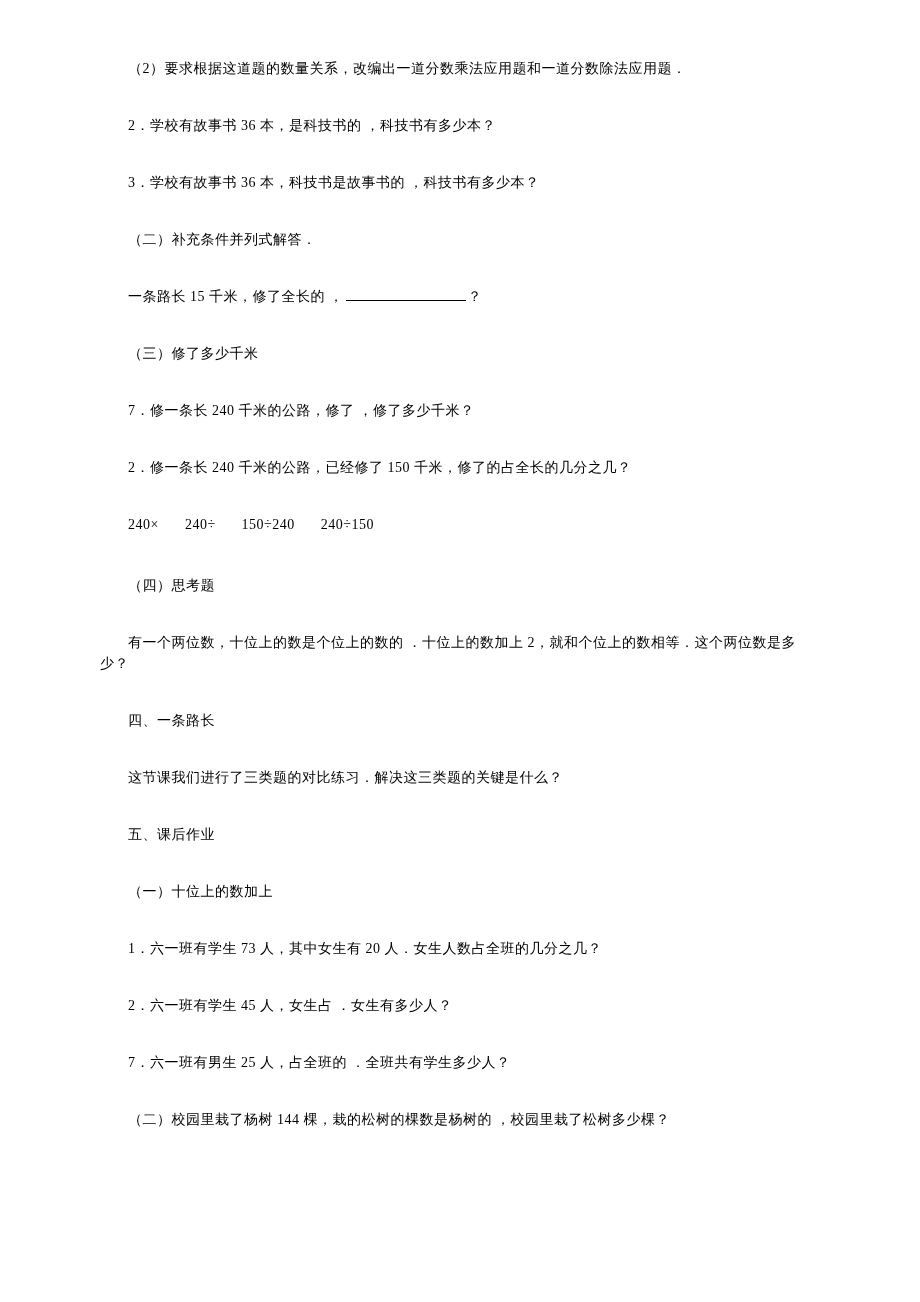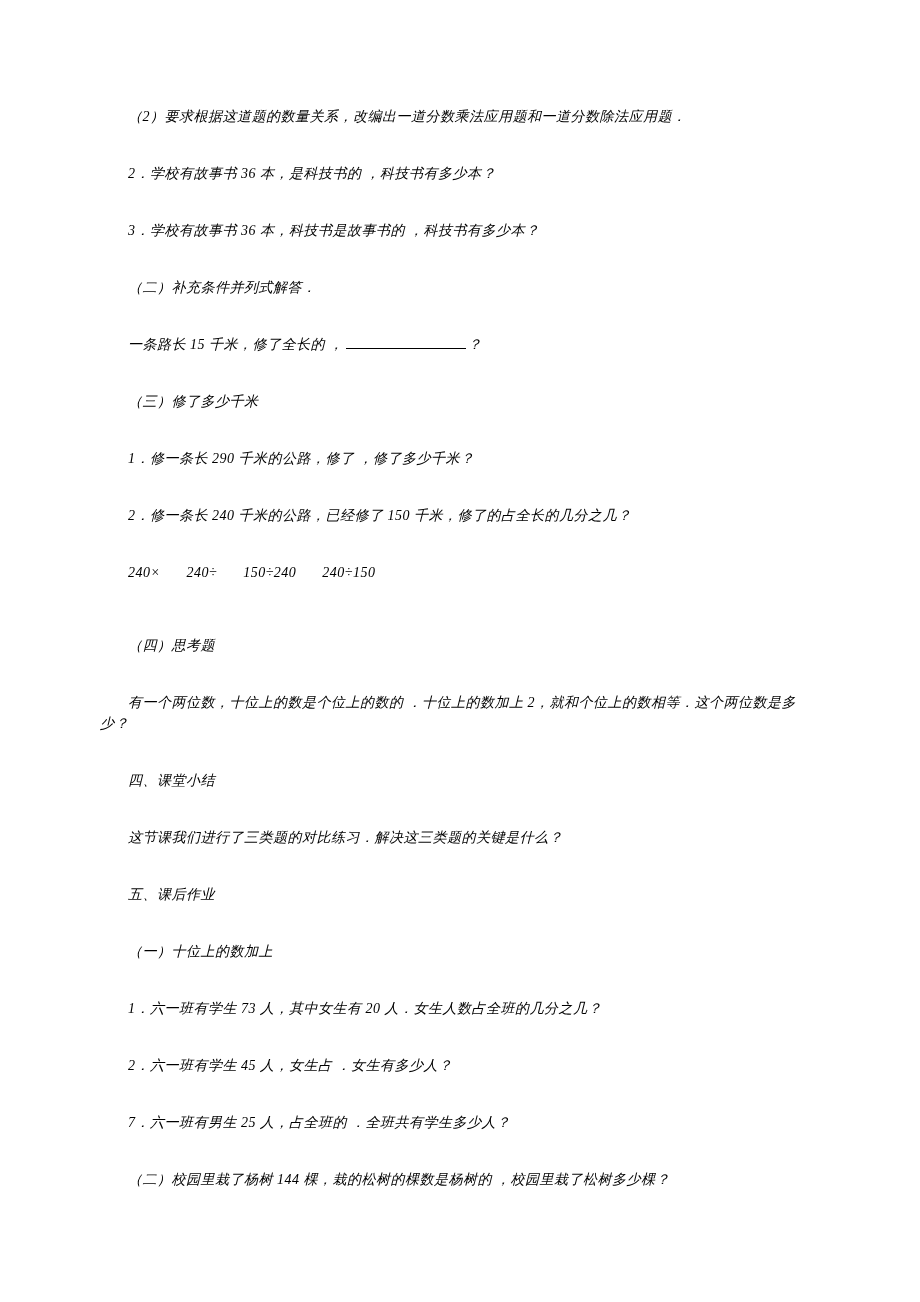--- a/index.html
+++ b/index.html
@@ -6,68 +6,67 @@
       margin: 0;
       padding: 0;
       background: #ffffff;
       font-family: "SimSun", "宋体", serif;
       font-size: 14px;
       line-height: 1.5;
       color: #000000;
       width: 920px;
     }
     .page {
-      padding: 106px 100px 60px 100px;
-      font-style: italic;
+      padding: 58px 100px 60px 100px;
     }
     .para {
       margin-bottom: 36px;
       text-indent: 2em;
       letter-spacing: 0.5px;
     }
     .blank-underline {
       display: inline-block;
       border-bottom: 1px solid #000;
       width: 120px;
       height: 1em;
       vertical-align: baseline;
       margin: 0 2px;
     }
     .expr-group {
-      margin-bottom: 52px;
+      margin-bottom: 40px;
       text-indent: 2em;
       letter-spacing: 0.5px;
     }
     .expr-group span {
       margin-right: 22px;
     }
   </style>
 </head>
 <body>
 
 <div class="page">
   <div class="para">（2）要求根据这道题的数量关系，改编出一道分数乘法应用题和一道分数除法应用题．</div>
   <div class="para">2．学校有故事书 36 本，是科技书的 ，科技书有多少本？</div>
   <div class="para">3．学校有故事书 36 本，科技书是故事书的 ，科技书有多少本？</div>
   <div class="para">（二）补充条件并列式解答．</div>
   <div class="para">
     <span>一条路长 15 千米，修了全长的 ，</span><span class="blank-underline"></span><span>？</span>
   </div>
   <div class="para">（三）修了多少千米</div>
-  <div class="para">1．修一条长 290 千米的公路，修了 ，修了多少千米？</div>
+  <div class="para">7．修一条长 240 千米的公路，修了 ，修了多少千米？</div>
   <div class="para">2．修一条长 240 千米的公路，已经修了 150 千米，修了的占全长的几分之几？</div>
   <div class="expr-group">
     <span>240×</span>
     <span>240÷</span>
     <span>150÷240</span>
     <span>240÷150</span>
   </div>
   <div class="para">（四）思考题</div>
   <div class="para">有一个两位数，十位上的数是个位上的数的 ．十位上的数加上 2，就和个位上的数相等．这个两位数是多少？</div>
-  <div class="para">四、课堂小结</div>
+  <div class="para">四、一条路长</div>
   <div class="para">这节课我们进行了三类题的对比练习．解决这三类题的关键是什么？</div>
   <div class="para">五、课后作业</div>
   <div class="para">（一）十位上的数加上</div>
   <div class="para">1．六一班有学生 73 人，其中女生有 20 人．女生人数占全班的几分之几？</div>
   <div class="para">2．六一班有学生 45 人，女生占 ．女生有多少人？</div>
   <div class="para">7．六一班有男生 25 人，占全班的 ．全班共有学生多少人？</div>
   <div class="para">（二）校园里栽了杨树 144 棵，栽的松树的棵数是杨树的 ，校园里栽了松树多少棵？</div>
 </div>
 
 </body></html>

